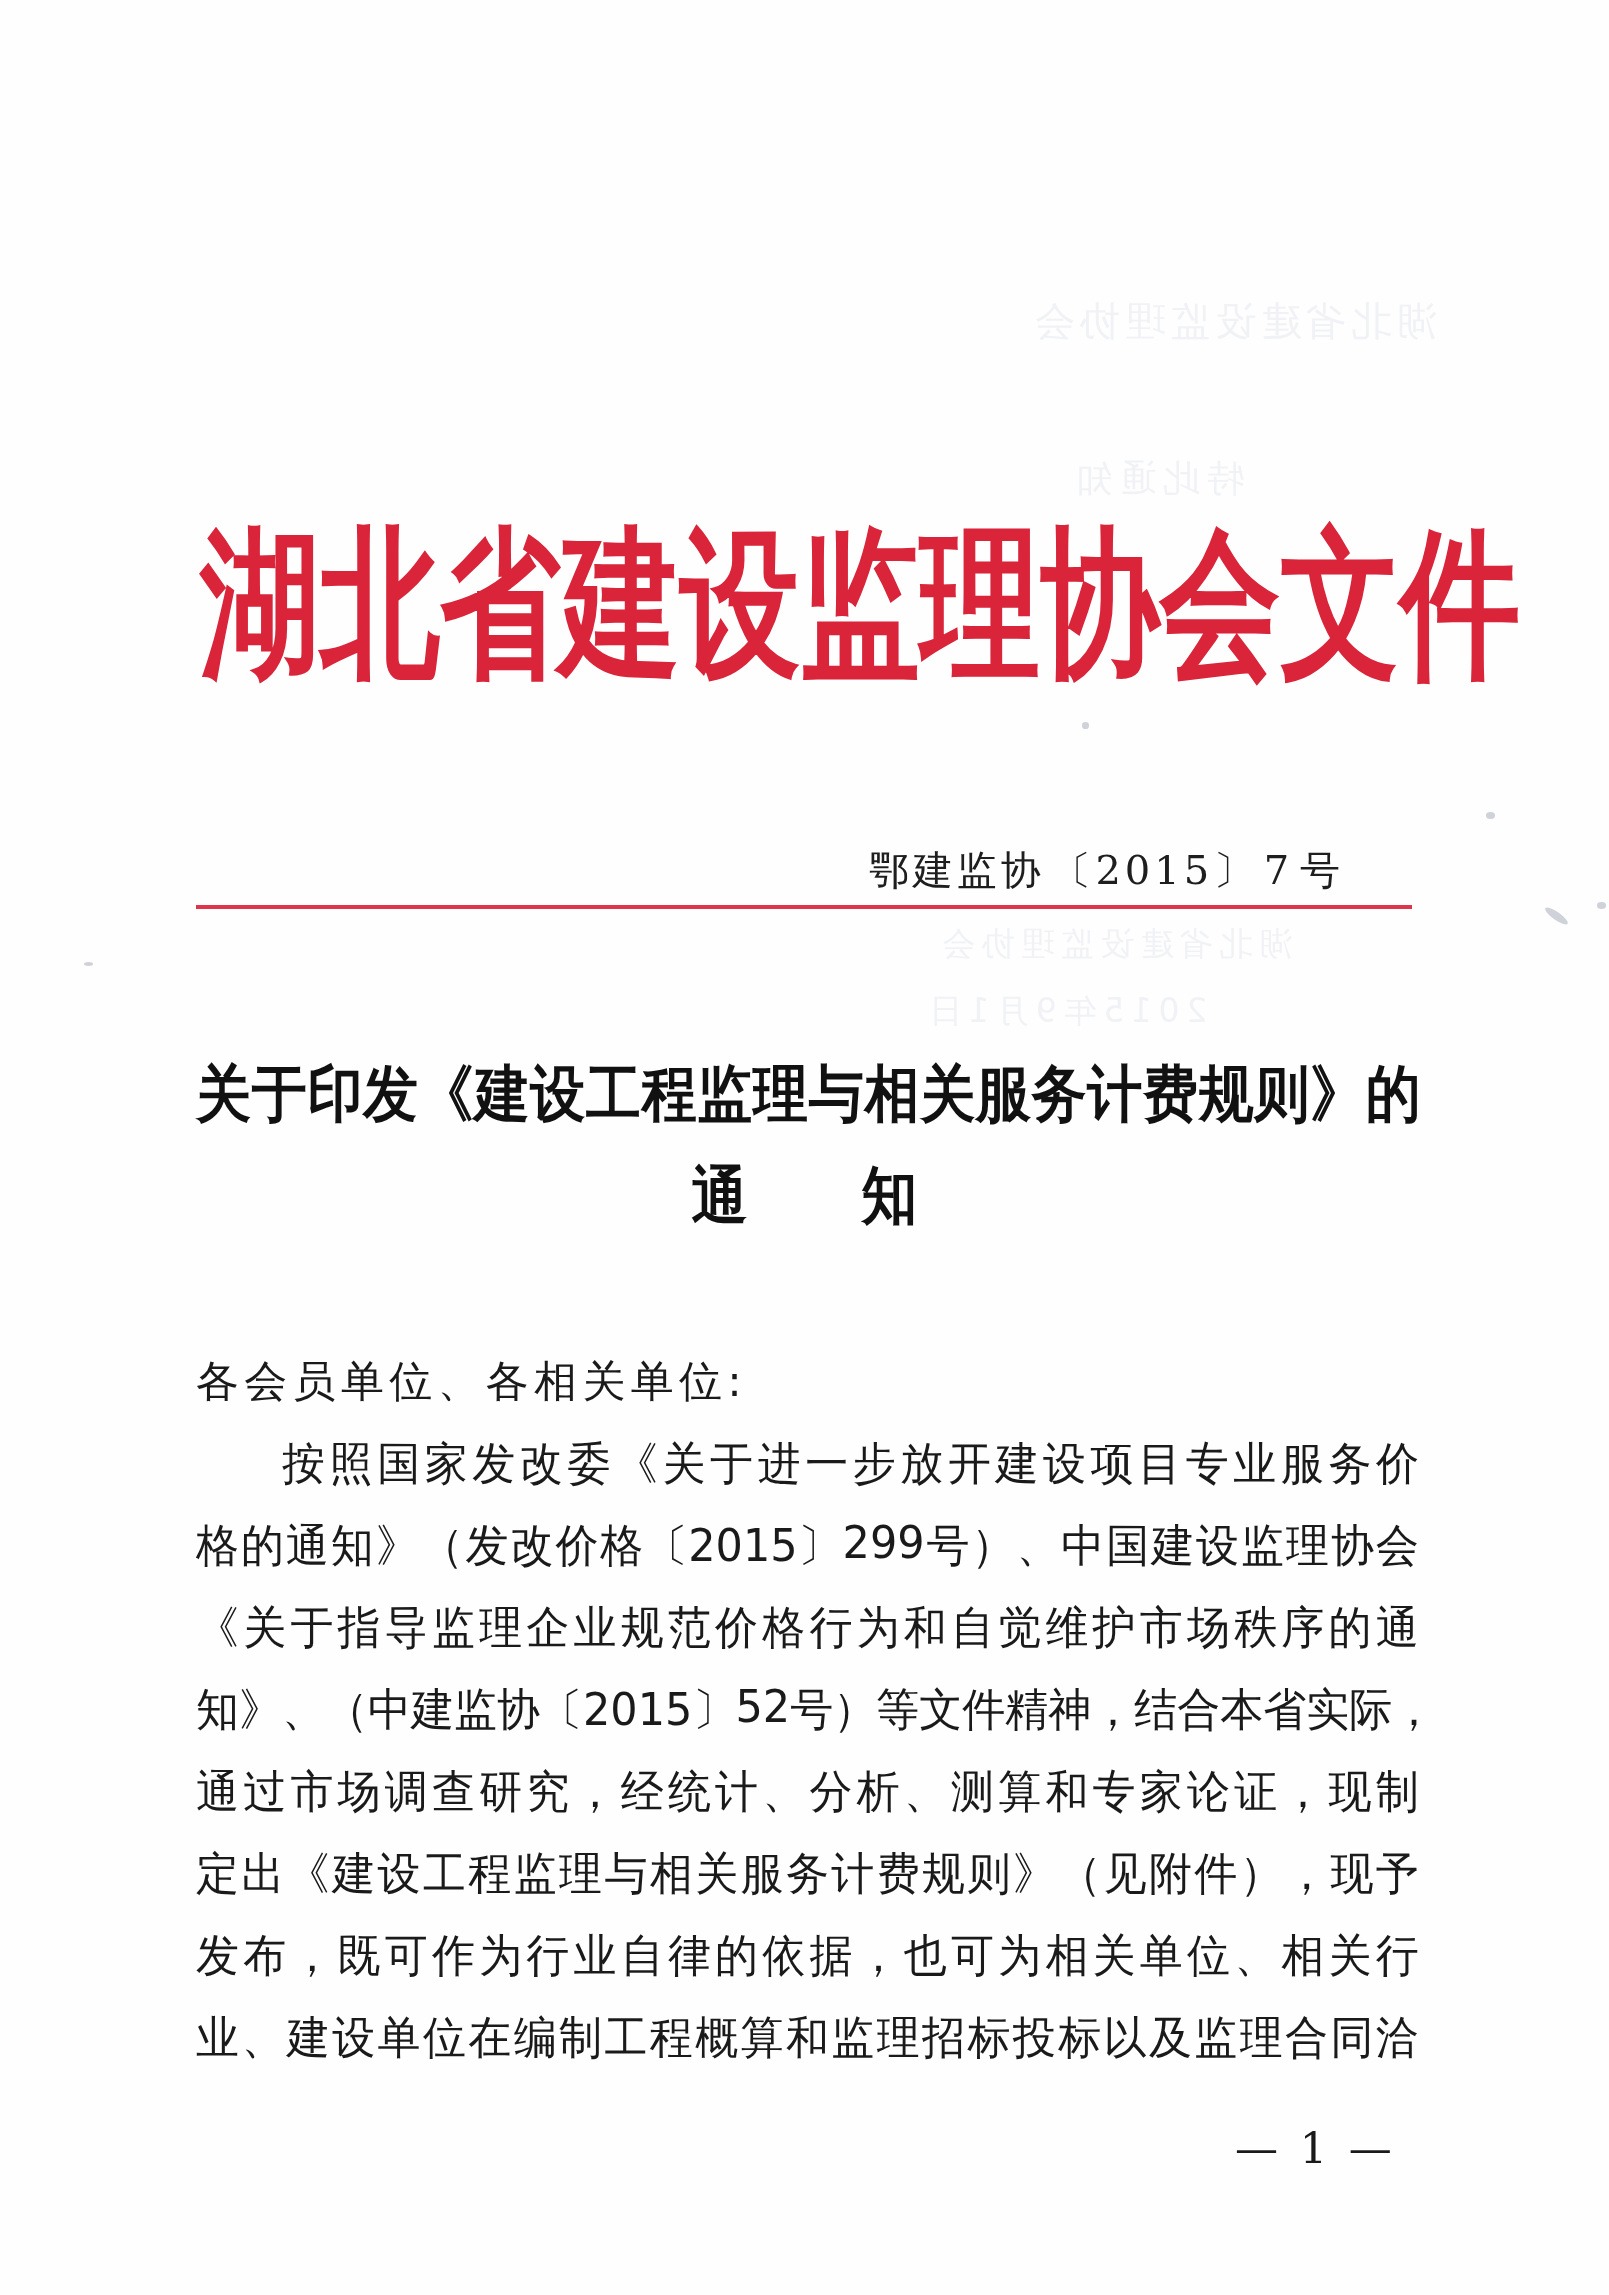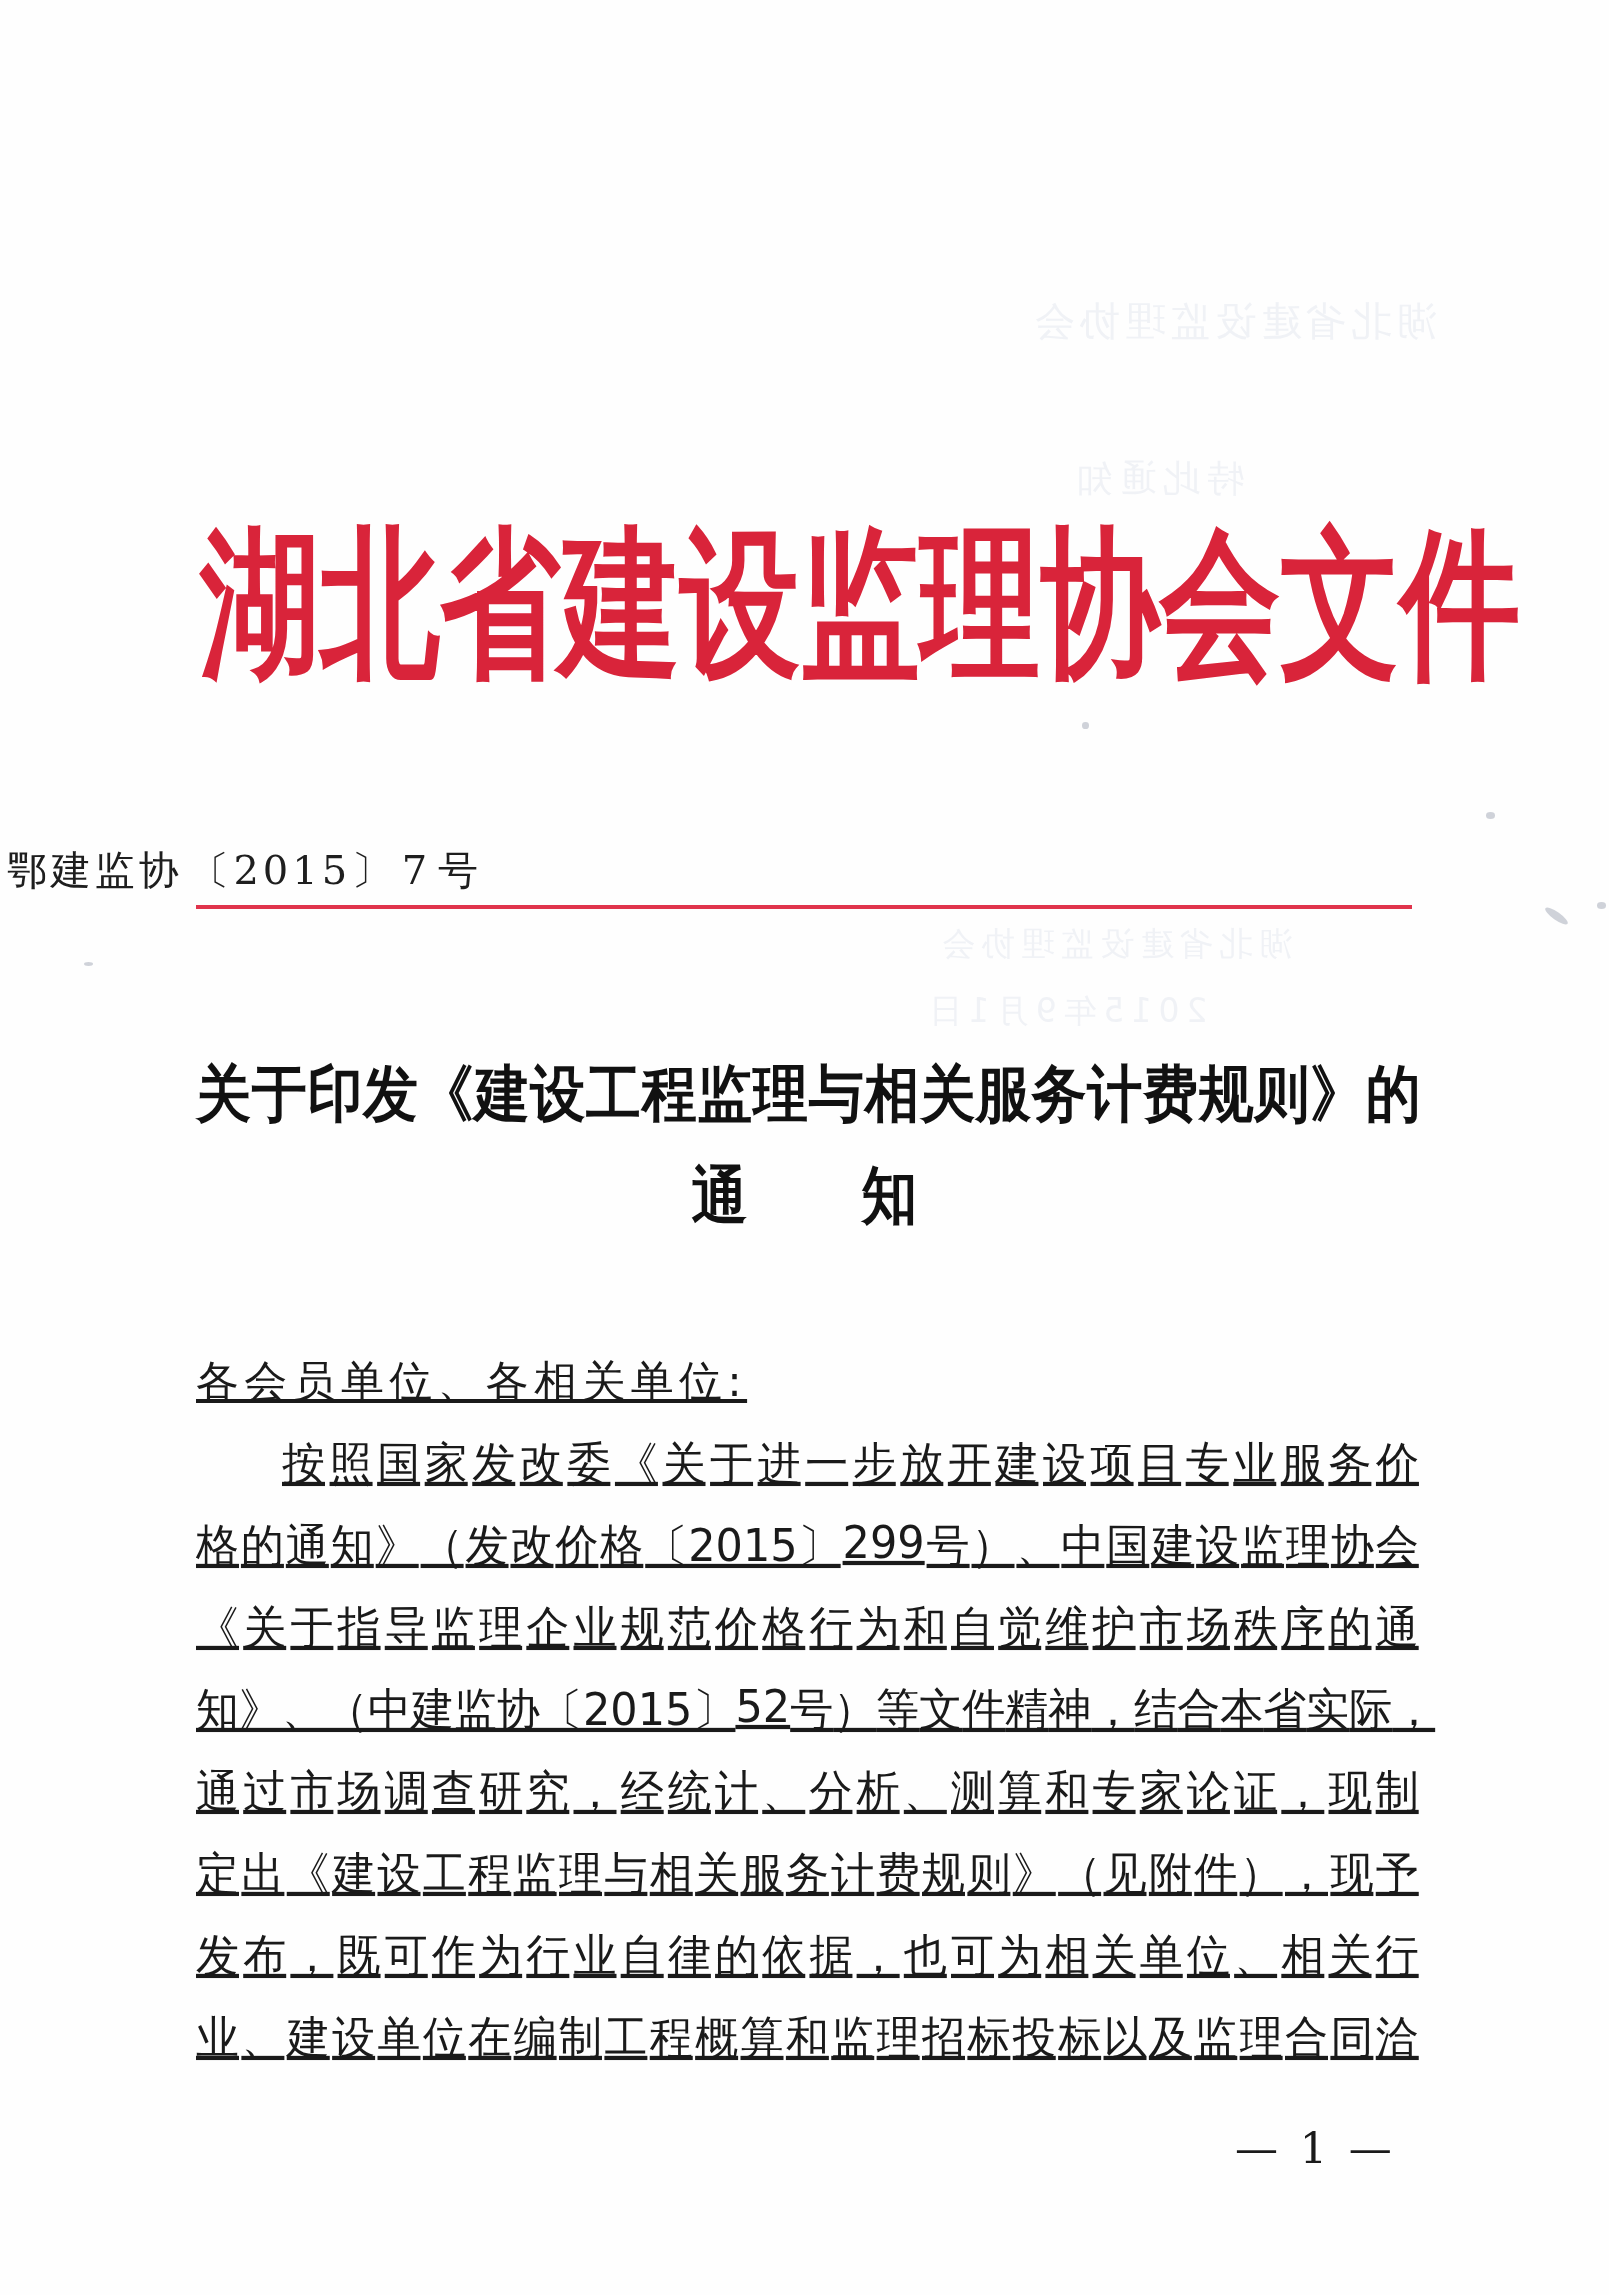--- a/index.html
+++ b/index.html
@@ -64,21 +64,21 @@
       transform: scaleY(1.35);
       transform-origin: center;
     }
 
     
     .docno {
       position: absolute;
       left: 0;
       width: 1344px;
       top: 843px;
-      text-align: left;
+      text-align: right;
       font-size: 40px;
       letter-spacing: 4px;
       color: #1e1e1e;
       font-family: "DejaVu Serif", "Liberation Serif", serif;
     }
     .docno span { margin-left: 6.7px; }
 
     .red-rule {
       position: absolute;
       left: 196px;
@@ -121,21 +121,20 @@
 
     
     .body {
       position: absolute;
       left: 196px;
       top: 1353px;
       width: 1223px;
       font-family: "DejaVu Sans", "Liberation Sans", sans-serif;
       font-size: 43px;
       color: #1a1a1a;
-      text-decoration: underline;
     }
     .body .line {
       height: 82px;
       display: flex;
       justify-content: space-between;
       align-items: flex-start;
       white-space: nowrap;
     }
     .body .line.salutation {
       justify-content: flex-start;

